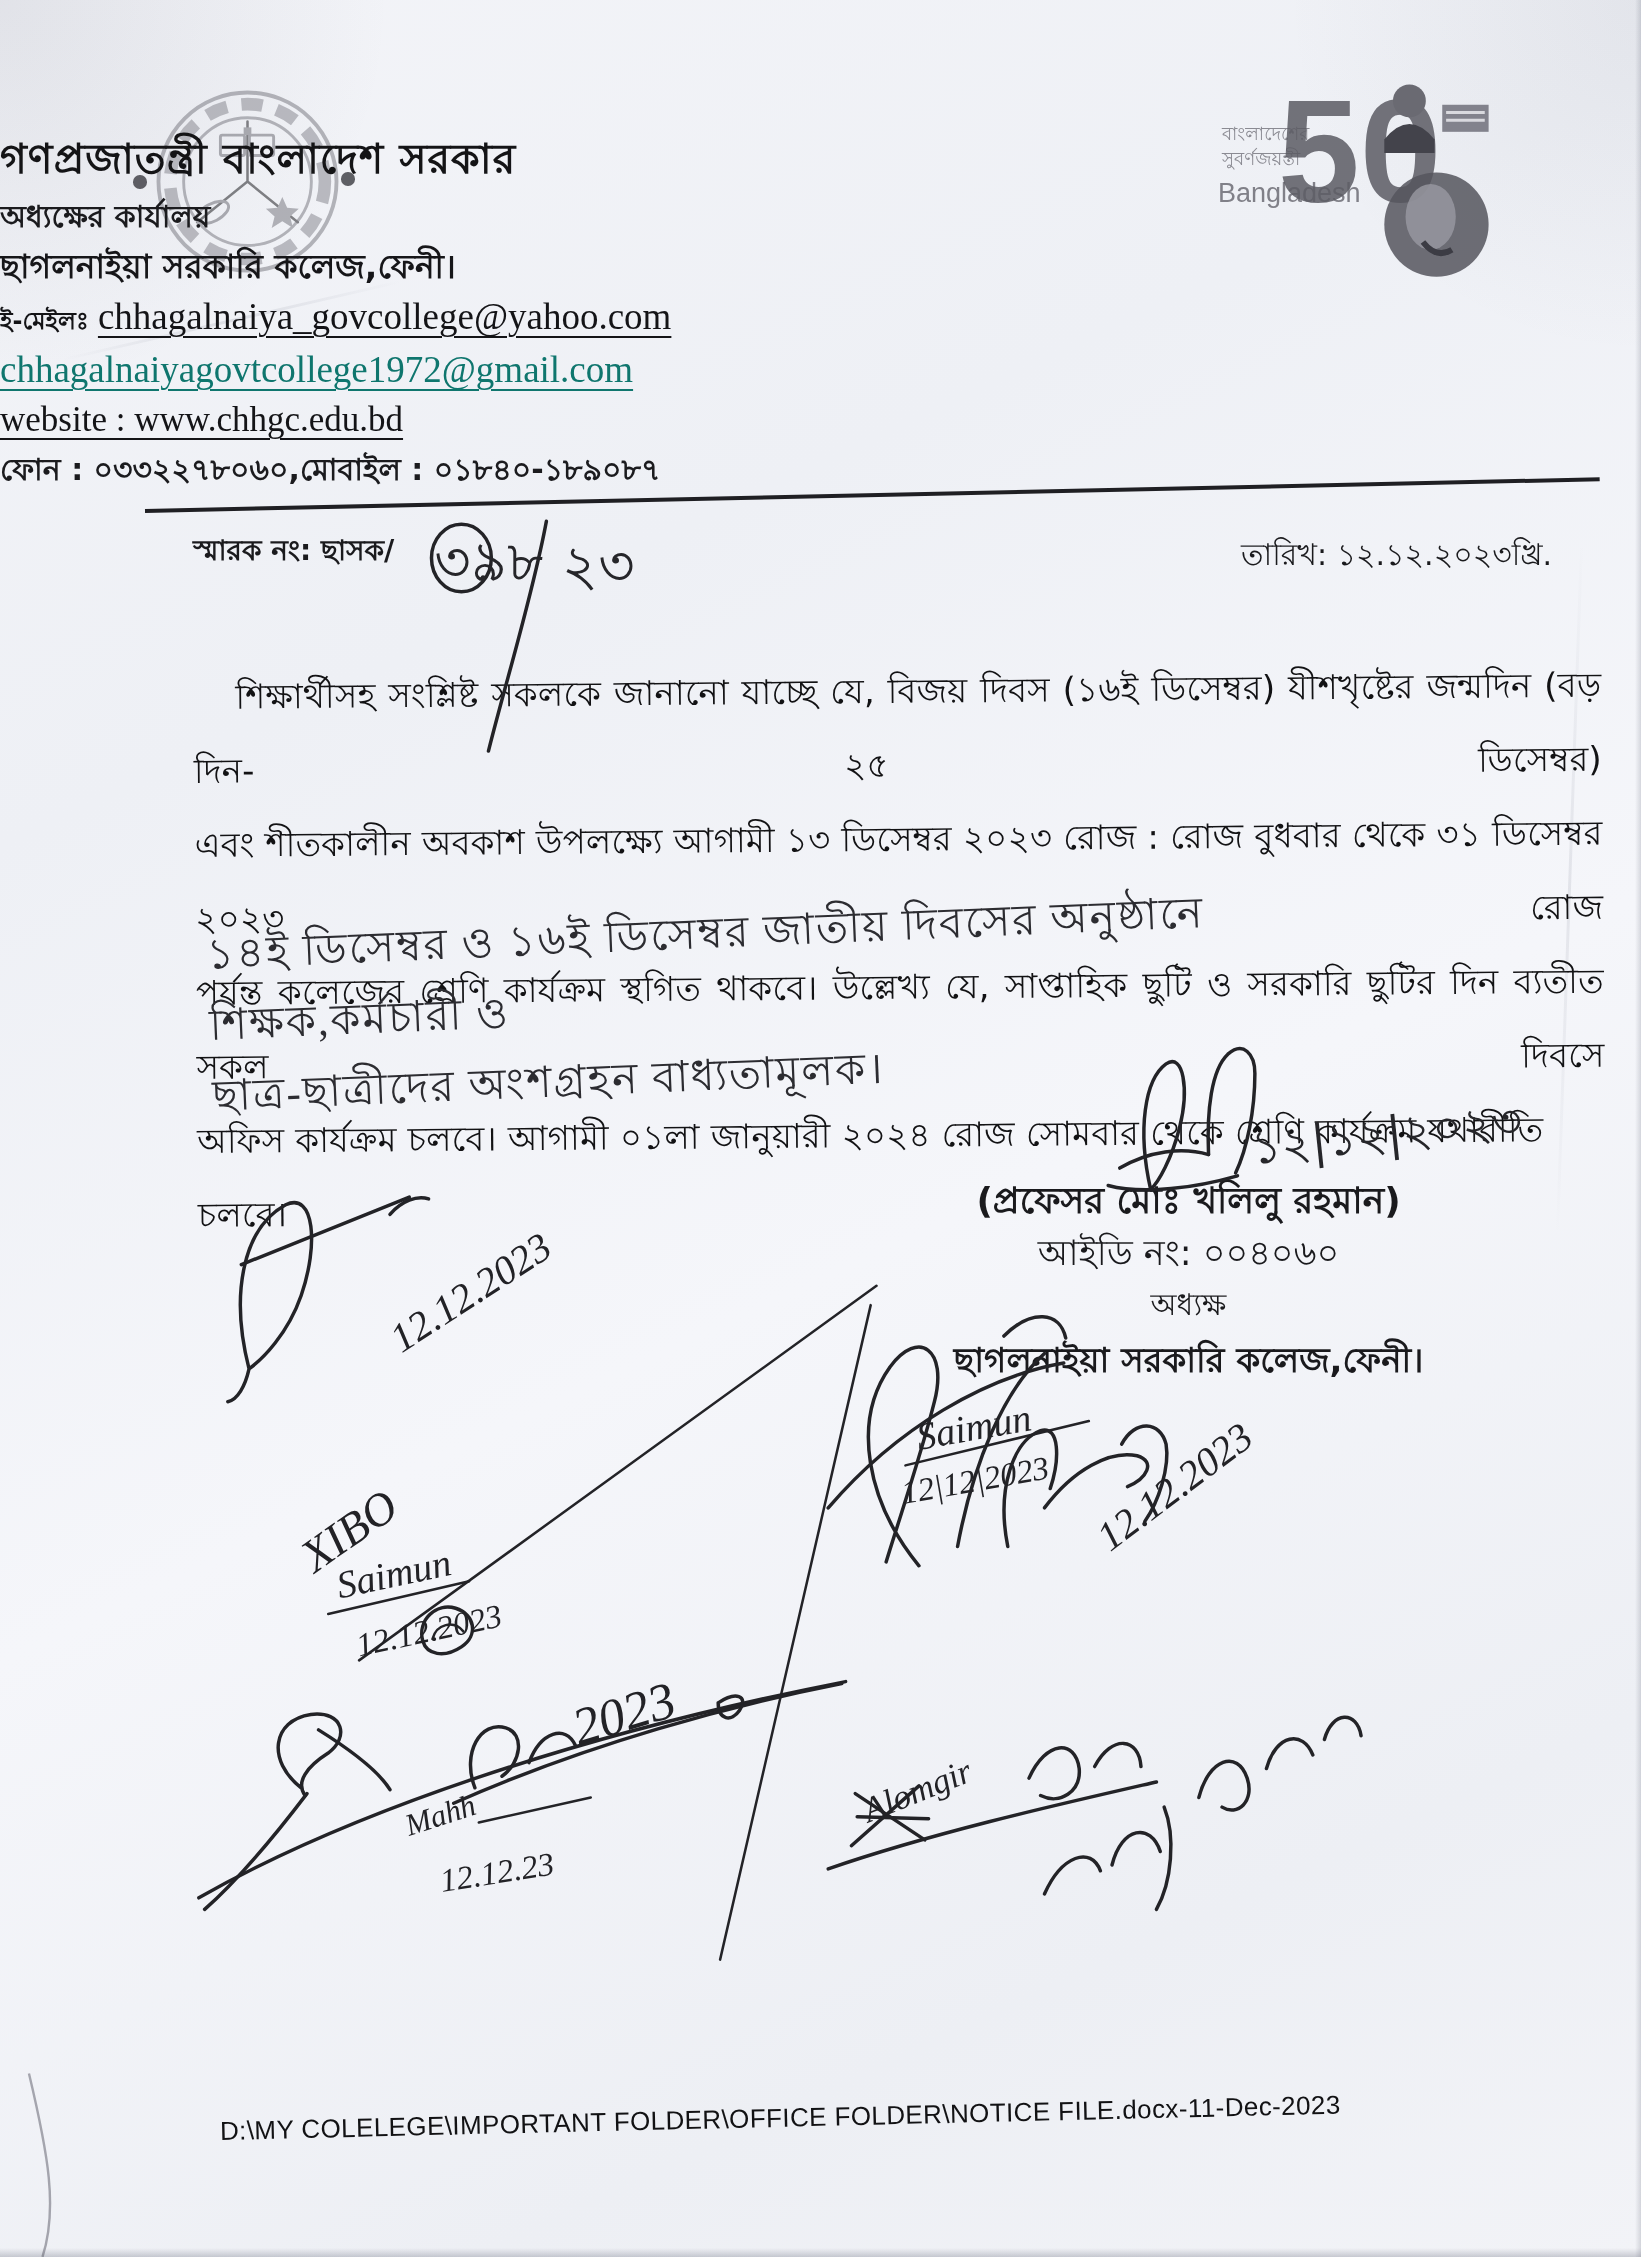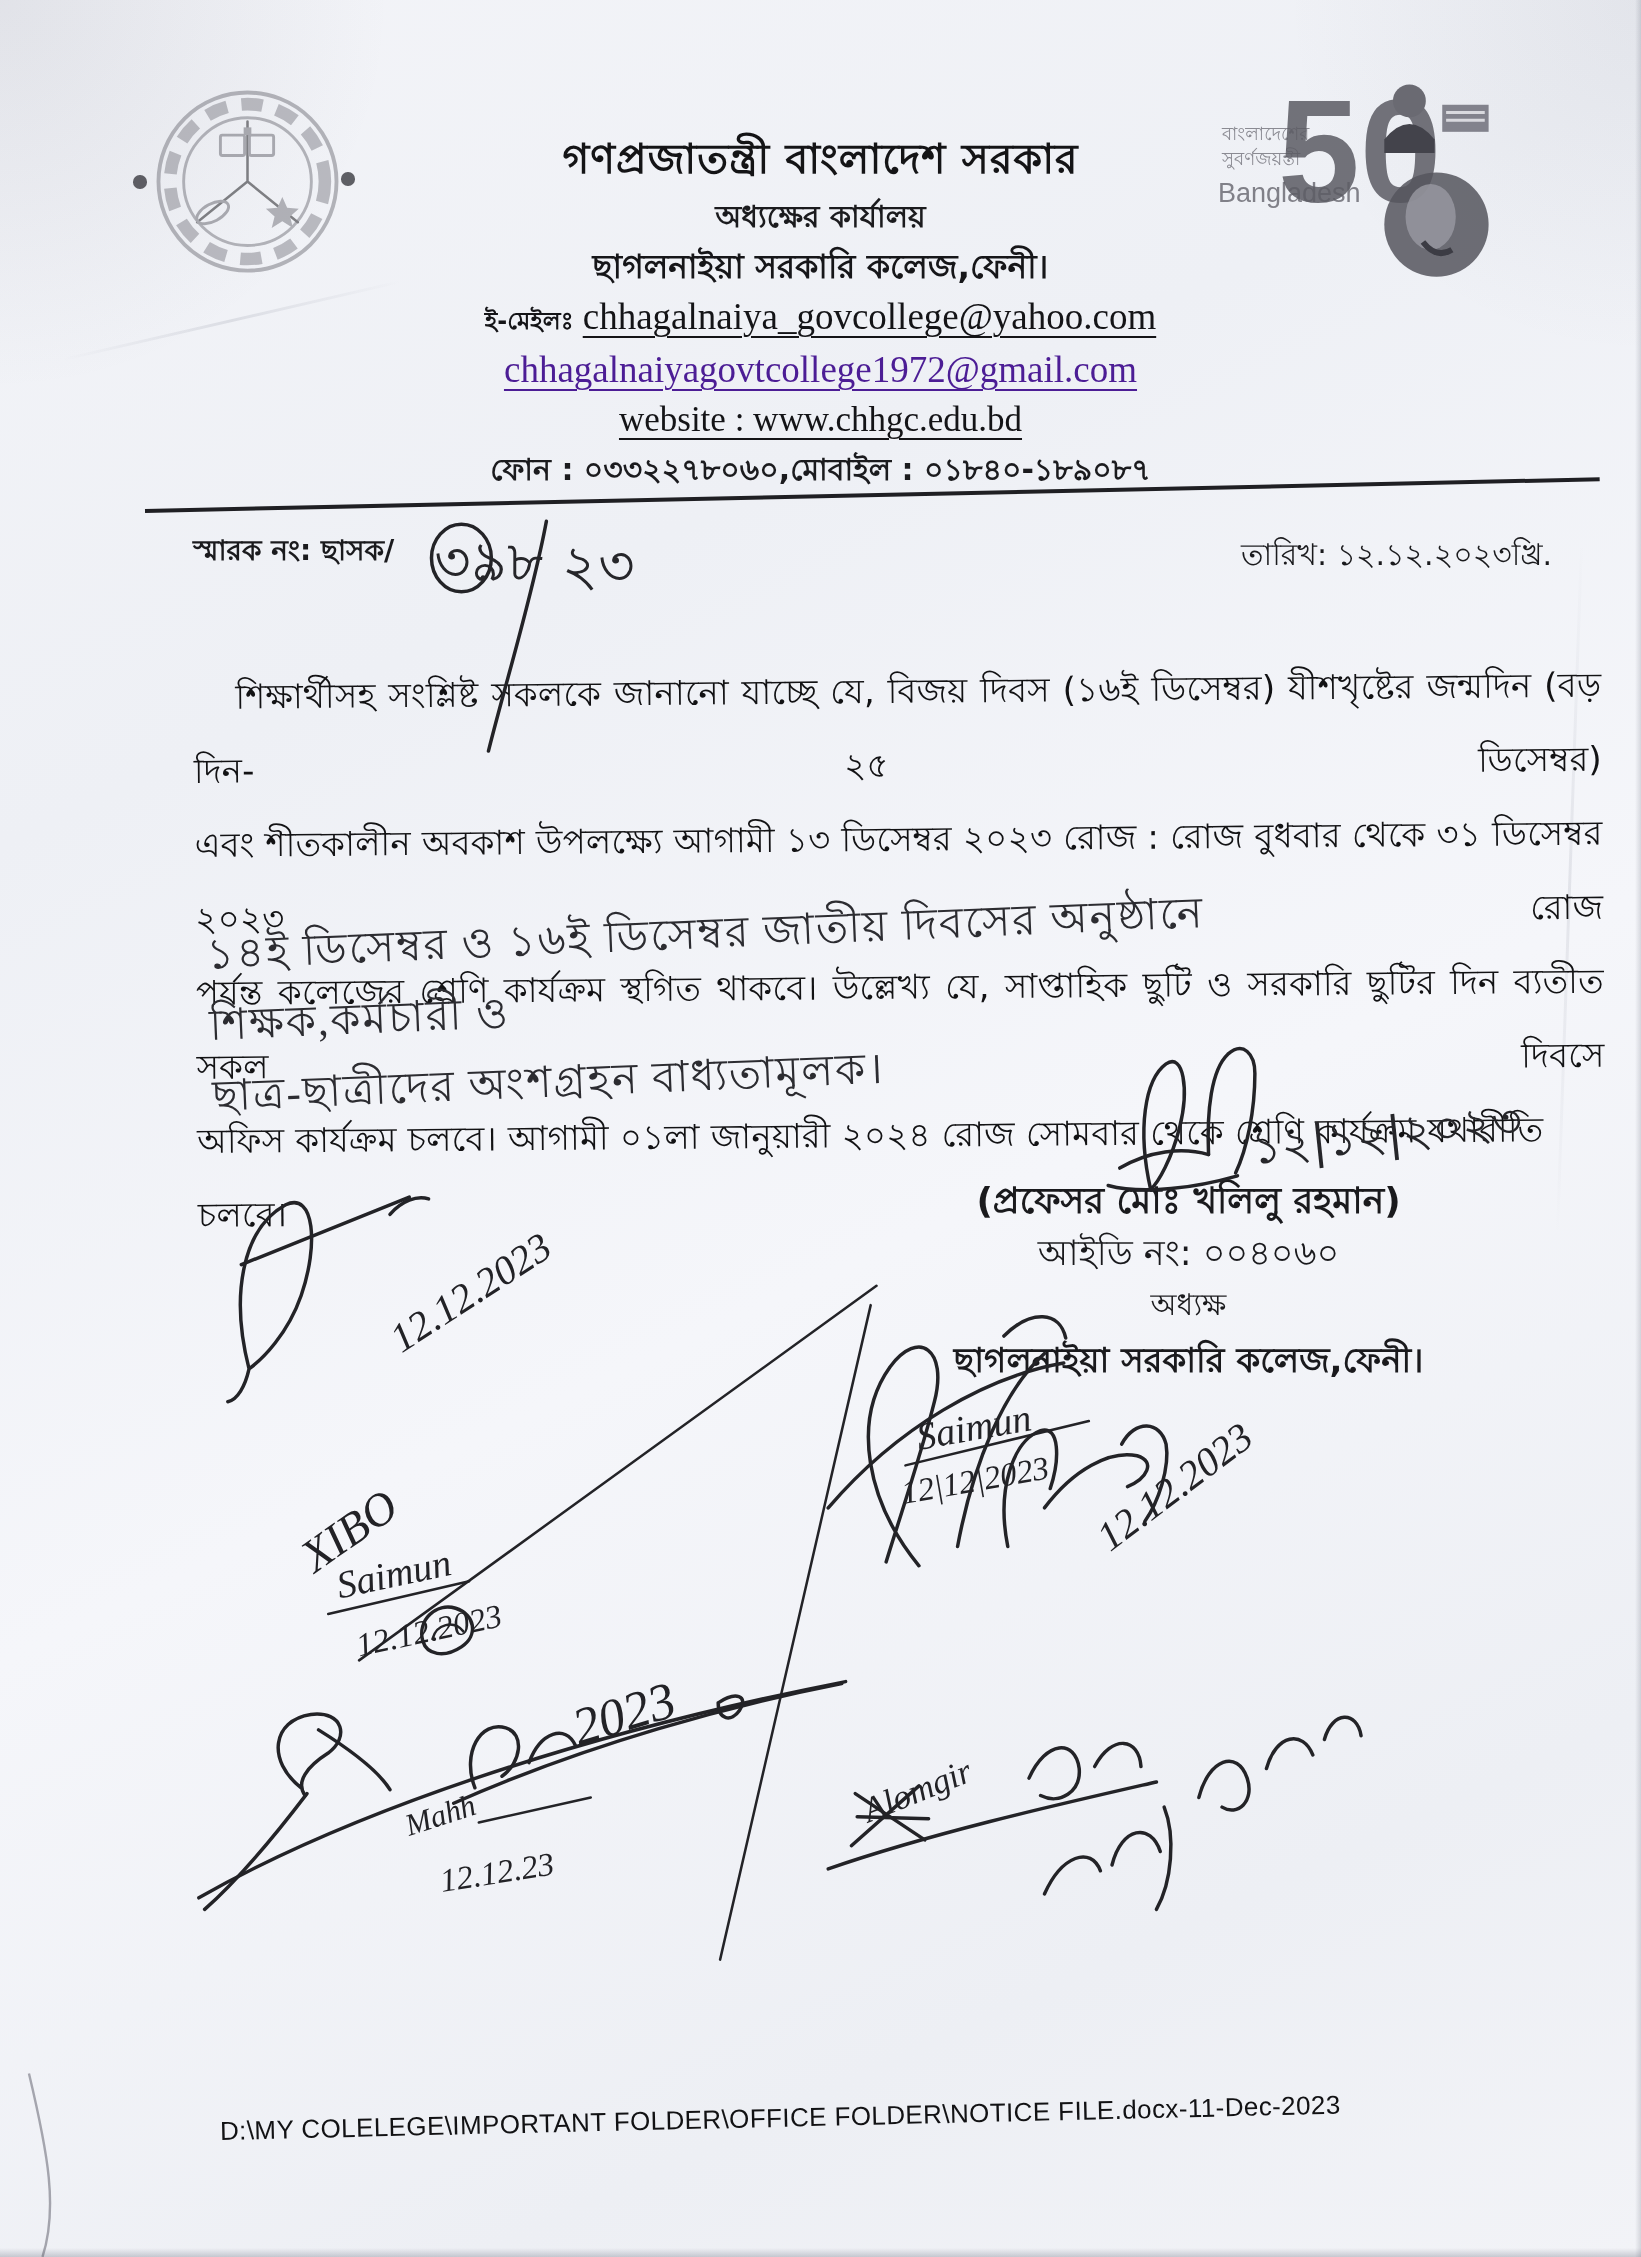--- a/index.html
+++ b/index.html
@@ -4,28 +4,28 @@
 <style>
   html,body{margin:0;padding:0;}
   body{
     width:1641px;height:2257px;position:relative;overflow:hidden;
     background:linear-gradient(155deg,#f3f4f8 0%,#eef0f5 28%,#f5f6fa 55%,#edeff4 82%,#f2f3f7 100%);
     font-family:"Liberation Serif",serif;color:#1a1a1d;
   }
   .abs{position:absolute;}
   .bn{font-family:"DejaVu Sans","Liberation Sans",sans-serif;}
   .serif{font-family:"Liberation Serif",serif;}
-  .center{left:0;right:0;text-align:center;}
+  .center{left:0;right:0;}
   .ul{text-decoration:underline;text-decoration-thickness:2.4px;text-underline-offset:6.8px;}
   
   .h-govt{top:127px;font-size:41px;font-weight:700;letter-spacing:1px;color:#141416;}
   .h-office{top:193px;font-size:30px;font-weight:600;color:#1b1b1e;}
   .h-college{top:241px;font-size:33px;font-weight:700;color:#161619;}
   .h-email1{top:295px;font-size:37px;color:#141417;}
-  .h-email2{top:348px;font-size:37px;color:#4c1d95;}
+  .h-email2{top:348px;font-size:37px;color:#0f766e;}
   .h-web{top:400px;font-size:35px;color:#141417;}
   .h-phone{top:446px;font-size:30px;font-weight:600;color:#1b1b1e;}
   .rule{top:509px;left:145px;width:1455px;height:3.9px;background:#1f1f23;transform:rotate(-1.25deg);transform-origin:left center;}
   .memo-label{top:529px;left:193px;font-size:28px;font-weight:600;}
   .memo-date{top:531px;left:1241px;font-size:30px;font-weight:400;}
   
   .body-block{top:660px;left:193px;width:1408px;transform:rotate(-0.5deg);transform-origin:left top;}
   .bl{font-size:34px;line-height:74px;color:#121214;letter-spacing:0.2px;}
   .bl.just{text-align:justify;text-align-last:justify;}
   .bl.first{text-indent:42px;}

